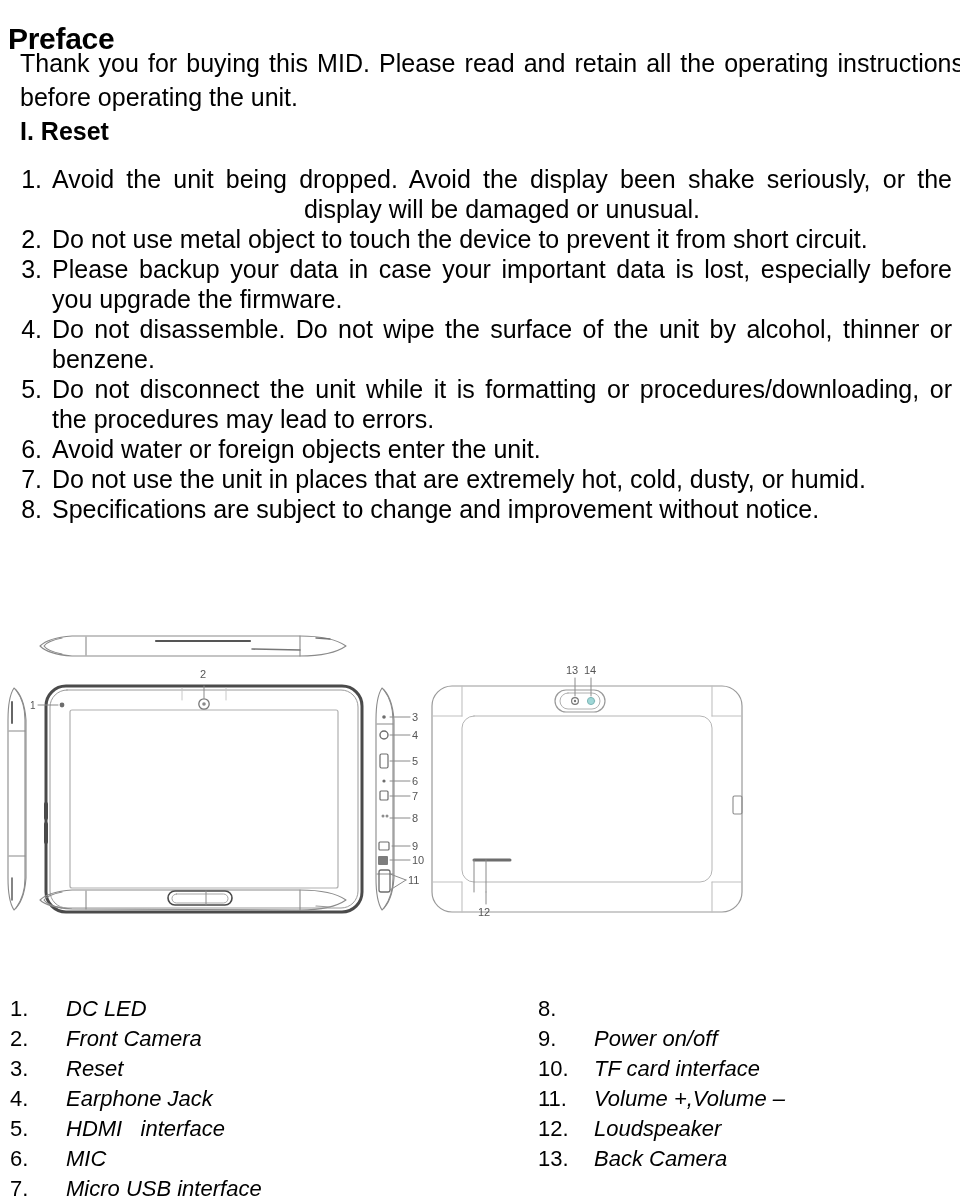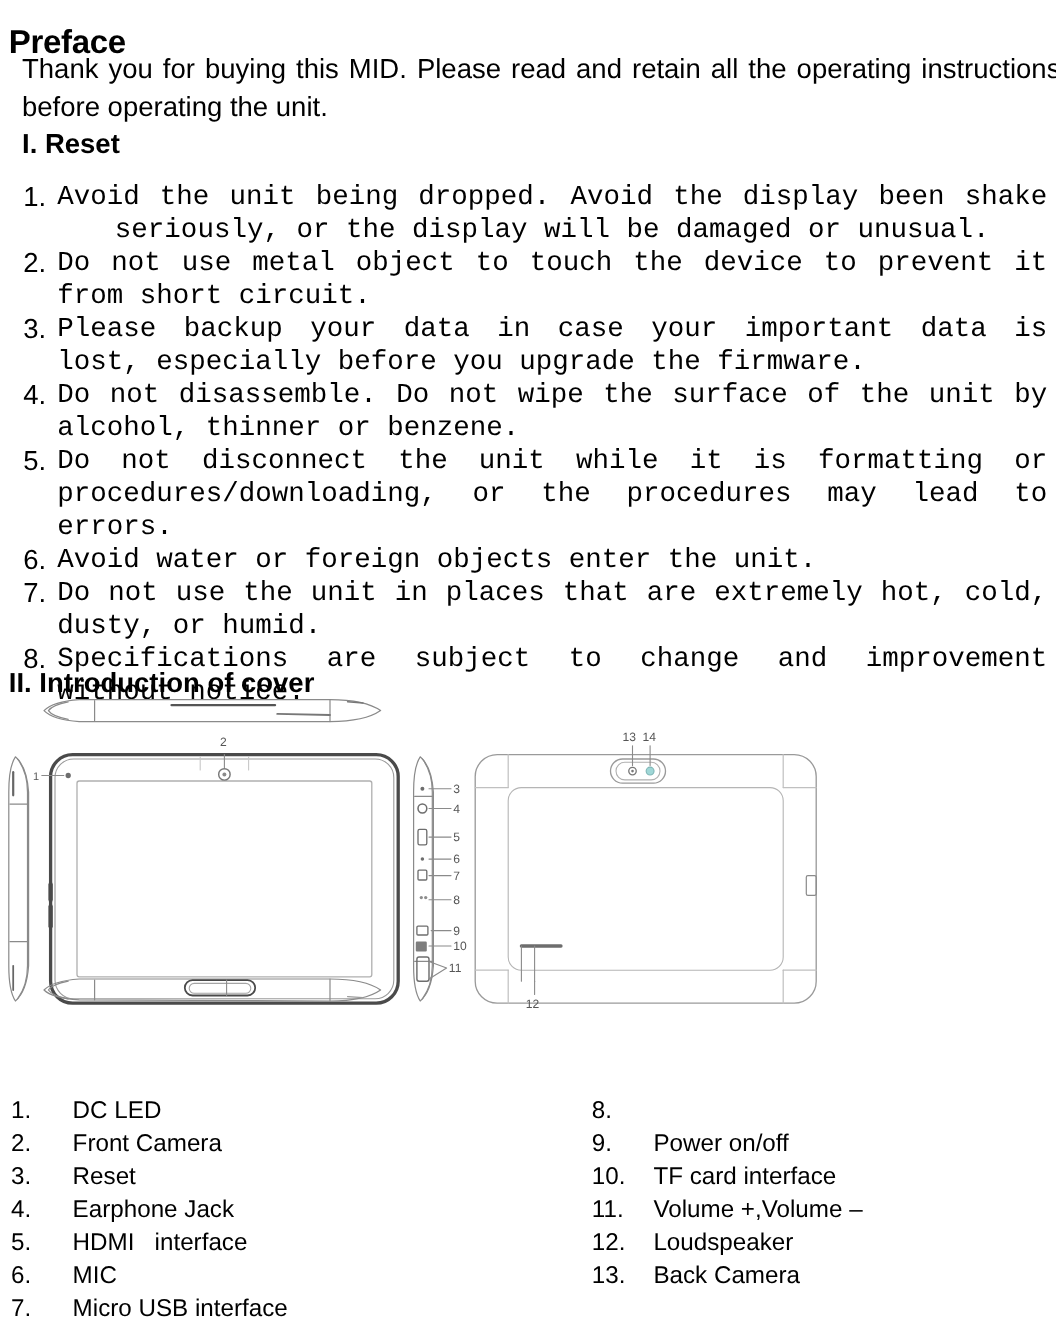--- a/index.html
+++ b/index.html
@@ -81,21 +81,20 @@
     box-sizing: border-box;
     font-size: 25px;
     line-height: 30px;
   }
   .note-text {
     flex: 1 1 auto;
     text-align: justify;
     text-align-last: left;
     font-size: 25px;
     line-height: 30px;
-    font-family: Liberation Mono, monospace;
   }
   
   .note-text.center-last { text-align-last: center; }
 
   
   .sec2-title {
     position: absolute;
     left: 8px;
     top: 585px;
     font-size: 25px;
@@ -135,20 +134,21 @@
     align-items: baseline;
   }
   .legend-num {
     flex: 0 0 auto;
     width: 56px;
     text-align: left;
   }
   .legend-label {
     flex: 1 1 auto;
     white-space: pre;
+    font-style: italic;
   }
 </style>
 </head>
 <body>
 
 <div class="page">
 
   <h1 class="preface-title">Preface</h1>
 
   <div class="intro-block">
@@ -184,21 +184,20 @@
     <div class="note-item">
       <span class="note-num">7.</span>
       <span class="note-text">Do not use the unit in places that are extremely hot, cold, dusty, or humid.</span>
     </div>
     <div class="note-item">
       <span class="note-num">8.</span>
       <span class="note-text">Specifications are subject to change and improvement without notice.</span>
     </div>
   </div>
 
-  <h2 class="sec2-title">II. Introduction of cover</h2>
 
   <div class="figure">
     <svg width="820" height="340" viewBox="0 0 820 340" xmlns="http://www.w3.org/2000/svg">
       <g fill="none" stroke="#8a8a8a" stroke-width="1.1" stroke-linejoin="round" stroke-linecap="round">
 
         <path d="M40 18 C 46 12, 58 9, 72 8 L300 8 C 318 8, 336 11, 346 18
                  C 336 25, 318 28, 300 28 L72 28 C 58 27, 46 24, 40 18 Z"></path>
         <path d="M62 10 C 52 12, 46 15, 44 18 C 46 21, 52 24, 62 26"></path>
         <line x1="86" y1="9" x2="86" y2="27"></line>
         <line x1="300" y1="8" x2="300" y2="28"></line>

